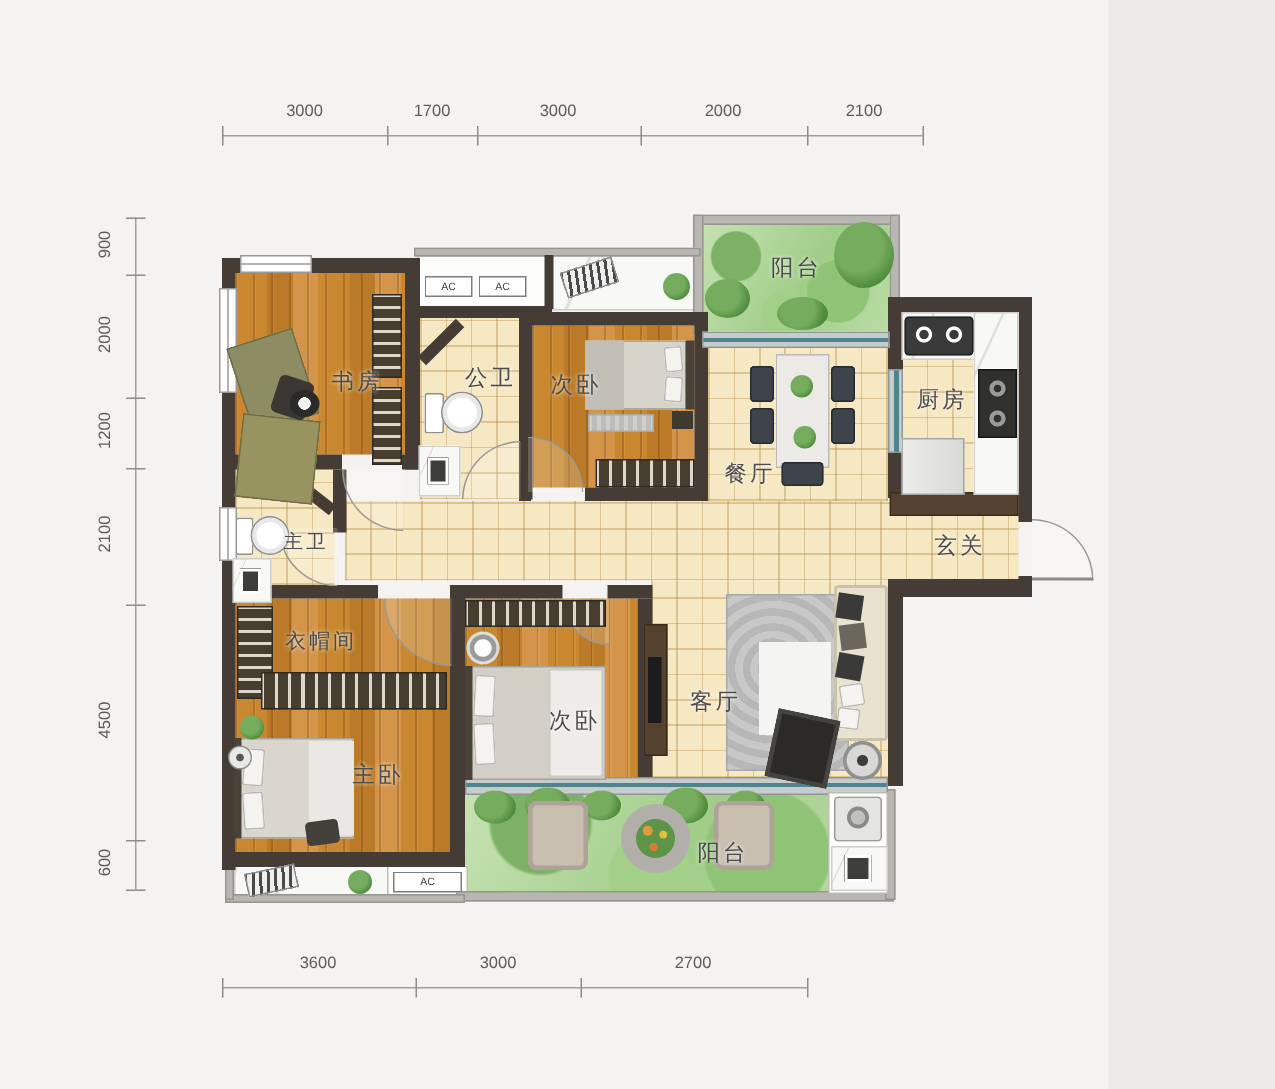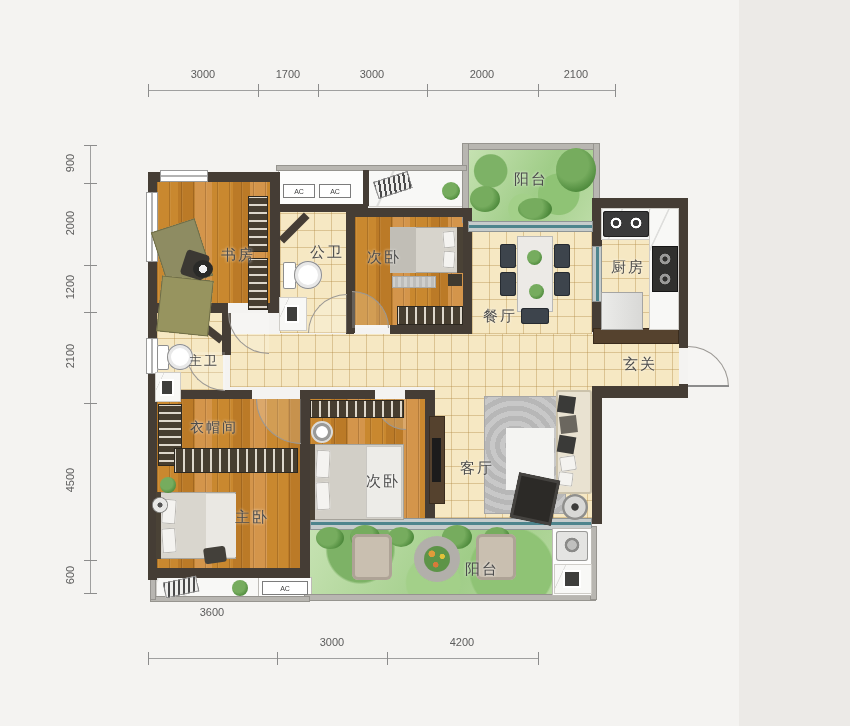--- a/index.html
+++ b/index.html
@@ -71,23 +71,23 @@
   <div class="dimlbl" style="left:256px;top:68px;">1700</div>
   <div class="dimlbl" style="left:340px;top:68px;">3000</div>
   <div class="dimlbl" style="left:450px;top:68px;">2000</div>
   <div class="dimlbl" style="left:544px;top:68px;">2100</div>
 
   <div class="dimline" style="left:148px;top:658px;width:390px;height:1px;"></div>
   <div class="tick" style="left:148px;top:652px;width:1px;height:13px;"></div>
   <div class="tick" style="left:277px;top:652px;width:1px;height:13px;"></div>
   <div class="tick" style="left:387px;top:652px;width:1px;height:13px;"></div>
   <div class="tick" style="left:538px;top:652px;width:1px;height:13px;"></div>
-  <div class="dimlbl" style="left:180px;top:606px;">3600</div>
+  <div class="dimlbl" style="left:180px;top:636px;">3600</div>
   <div class="dimlbl" style="left:300px;top:636px;">3000</div>
-  <div class="dimlbl" style="left:430px;top:636px;">4200</div>
+  <div class="dimlbl" style="left:430px;top:636px;">2700</div>
 
   <div class="dimline" style="left:90px;top:145px;width:1px;height:448px;"></div>
   <div class="tick" style="left:84px;top:145px;width:13px;height:1px;"></div>
   <div class="tick" style="left:84px;top:183px;width:13px;height:1px;"></div>
   <div class="tick" style="left:84px;top:265px;width:13px;height:1px;"></div>
   <div class="tick" style="left:84px;top:312px;width:13px;height:1px;"></div>
   <div class="tick" style="left:84px;top:403px;width:13px;height:1px;"></div>
   <div class="tick" style="left:84px;top:560px;width:13px;height:1px;"></div>
   <div class="tick" style="left:84px;top:593px;width:13px;height:1px;"></div>
   <div class="dimlbl vrot" style="left:38px;top:157px;">900</div>

